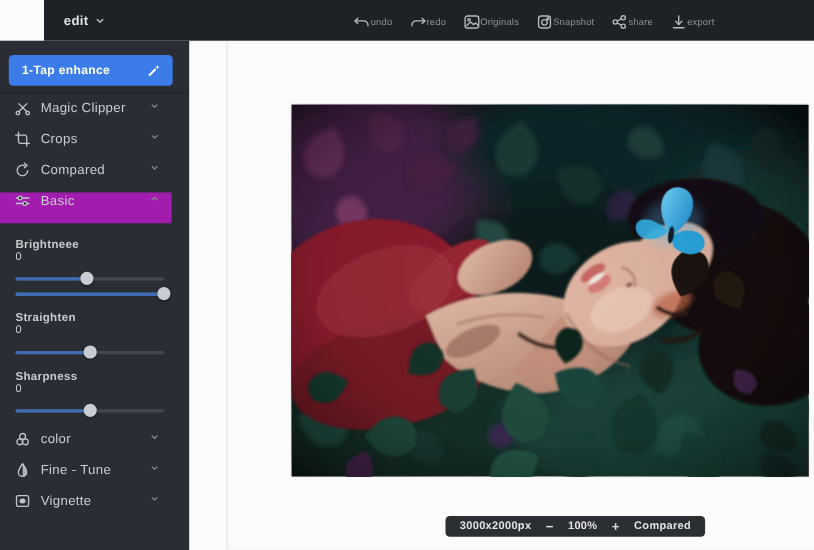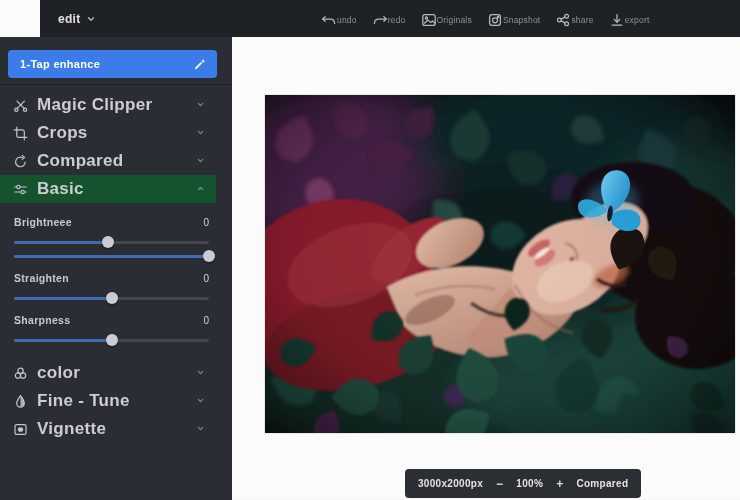--- a/index.html
+++ b/index.html
@@ -12,53 +12,53 @@
              color:#e0e2e5;font-size:12px;font-weight:bold;letter-spacing:.3px;cursor:pointer;}
   .menu-edit svg{width:10px;height:10px;stroke:#b7bac0;fill:none;stroke-width:1.6;
                  stroke-linecap:round;stroke-linejoin:round;}
   .toolbar{position:absolute;left:281px;top:0;height:37px;display:flex;align-items:center;gap:15px;}
   .tool{display:flex;flex-direction:row;align-items:center;gap:0;cursor:pointer;padding-top:2px;}
   .tool svg{width:16px;height:16px;stroke:#b6b9bf;fill:none;stroke-width:1.25;
             stroke-linecap:round;stroke-linejoin:round;}
   .tool .tlabel{font-size:8.5px;color:#8f929a;letter-spacing:.2px;margin-top:1px;}
 
   
-  .sidebar{position:absolute;left:0;top:37px;bottom:0;width:232px;background:#2a2e34;z-index:5;}
+  .sidebar{position:absolute;left:0;top:37px;bottom:0;width:172px;background:#2a2e34;z-index:5;}
   .enhance-wrap{padding:13px 15px 6px 8px;border-bottom:1px solid rgba(0,0,0,.28);margin-bottom:6px;}
   .enhance-btn{height:28px;background:#3b7ce8;border-radius:4px;display:flex;align-items:center;
                justify-content:space-between;padding:0 10px 0 12px;color:#fff;font-size:11px;
                font-weight:bold;letter-spacing:.3px;cursor:pointer;}
   .enhance-btn svg{width:14px;height:14px;stroke:#fff;fill:none;stroke-width:1.5;
                    stroke-linecap:round;stroke-linejoin:round;}
-  .srow{height:28px;display:flex;align-items:center;gap:9px;padding:0 10px 0 13px;margin-right:16px;
-        color:#cbcdd2;font-size:17px;font-weight:bold;letter-spacing:.3px;cursor:pointer;}
-  .srow.selected{background:#14532d;}
+  .srow{height:28px;display:flex;gap:9px;padding:0 10px 0 13px;margin-right:16px;
+        color:#cbcdd2;font-size:12px;font-weight:normal;letter-spacing:.3px;cursor:pointer;}
+  .srow.selected{background:#a21caf;}
   .srow svg{width:15px;height:15px;stroke:#c2c5cb;fill:none;stroke-width:1.2;
             stroke-linecap:round;stroke-linejoin:round;flex:0 0 auto;}
   .srow .chev{margin-left:auto;}
   .srow .chev svg{width:11px;height:11px;stroke:#83878e;stroke-width:1.6;}
 
   .basic-panel{padding:4px 23px 12px 14px;}
-  .slider-head{display:flex;justify-content:space-between;align-items:flex-end;margin:9px 0 7px;}
+  .slider-head{display:flex;justify-content:space-between;align-items:flex-start;margin:9px 0 7px;flex-direction:column;}
   .slider-label{font-size:10.5px;font-weight:bold;color:#c7cacf;letter-spacing:.3px;}
   .slider-value{font-size:10px;color:#cfd2d7;}
   .slider{position:relative;height:14px;cursor:pointer;}
   .slider .track{position:absolute;left:0;right:0;top:6px;height:3px;border-radius:2px;background:#43474e;}
   .slider .fill{position:absolute;left:0;top:6px;height:3px;border-radius:2px;background:#3e6db3;}
   .slider .thumb{position:absolute;top:1px;width:12px;height:12px;border-radius:50%;
                  background:#c9ccd2;box-shadow:0 1px 2px rgba(0,0,0,.5);}
 
   
   .canvas{position:absolute;left:205px;top:37px;right:0;bottom:0;background:#fbfbfb;
           box-shadow:inset 3px 0 4px -2px rgba(0,0,0,.12);}
   .photo{position:absolute;left:60px;top:58px;width:470px;height:338px;
          box-shadow:0 0 0 1px rgba(0,0,0,.07);cursor:pointer;}
 
   
-  .statusbar{position:absolute;left:405px;top:469px;height:29px;background:#2b2e33;border-radius:4px;
+  .statusbar{position:absolute;left:405px;top:469px;height:19px;background:#2b2e33;border-radius:4px;
              display:flex;align-items:center;gap:13px;padding:0 13px;z-index:7;
              color:#e2e3e6;font-size:10px;font-weight:bold;letter-spacing:.3px;}
   .statusbar .zbtn{cursor:pointer;font-size:12px;font-weight:bold;color:#dcdde0;line-height:1;}
   .statusbar .compared{cursor:pointer;}
   .statusbar .dims{cursor:default;}
 </style>
 </head>
 <body>
 
 <div id="app">

